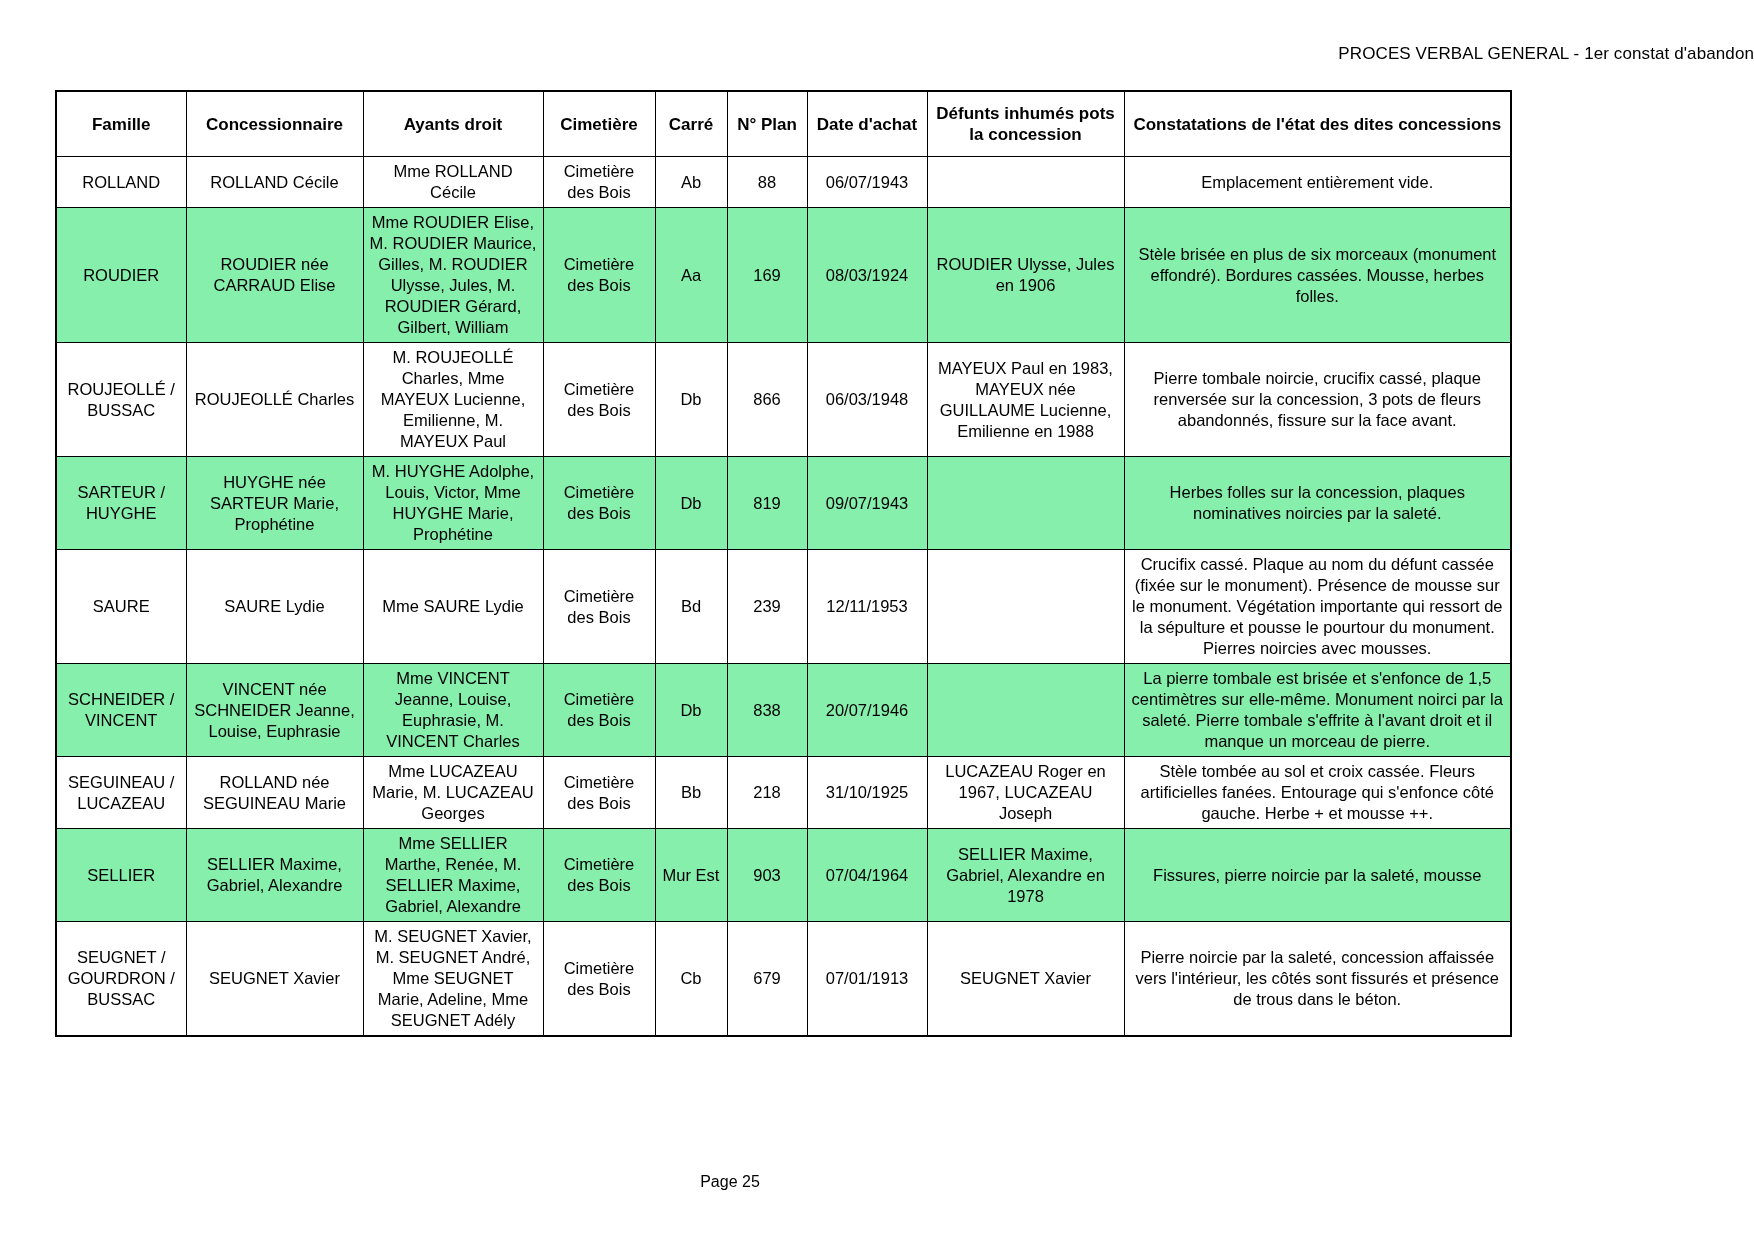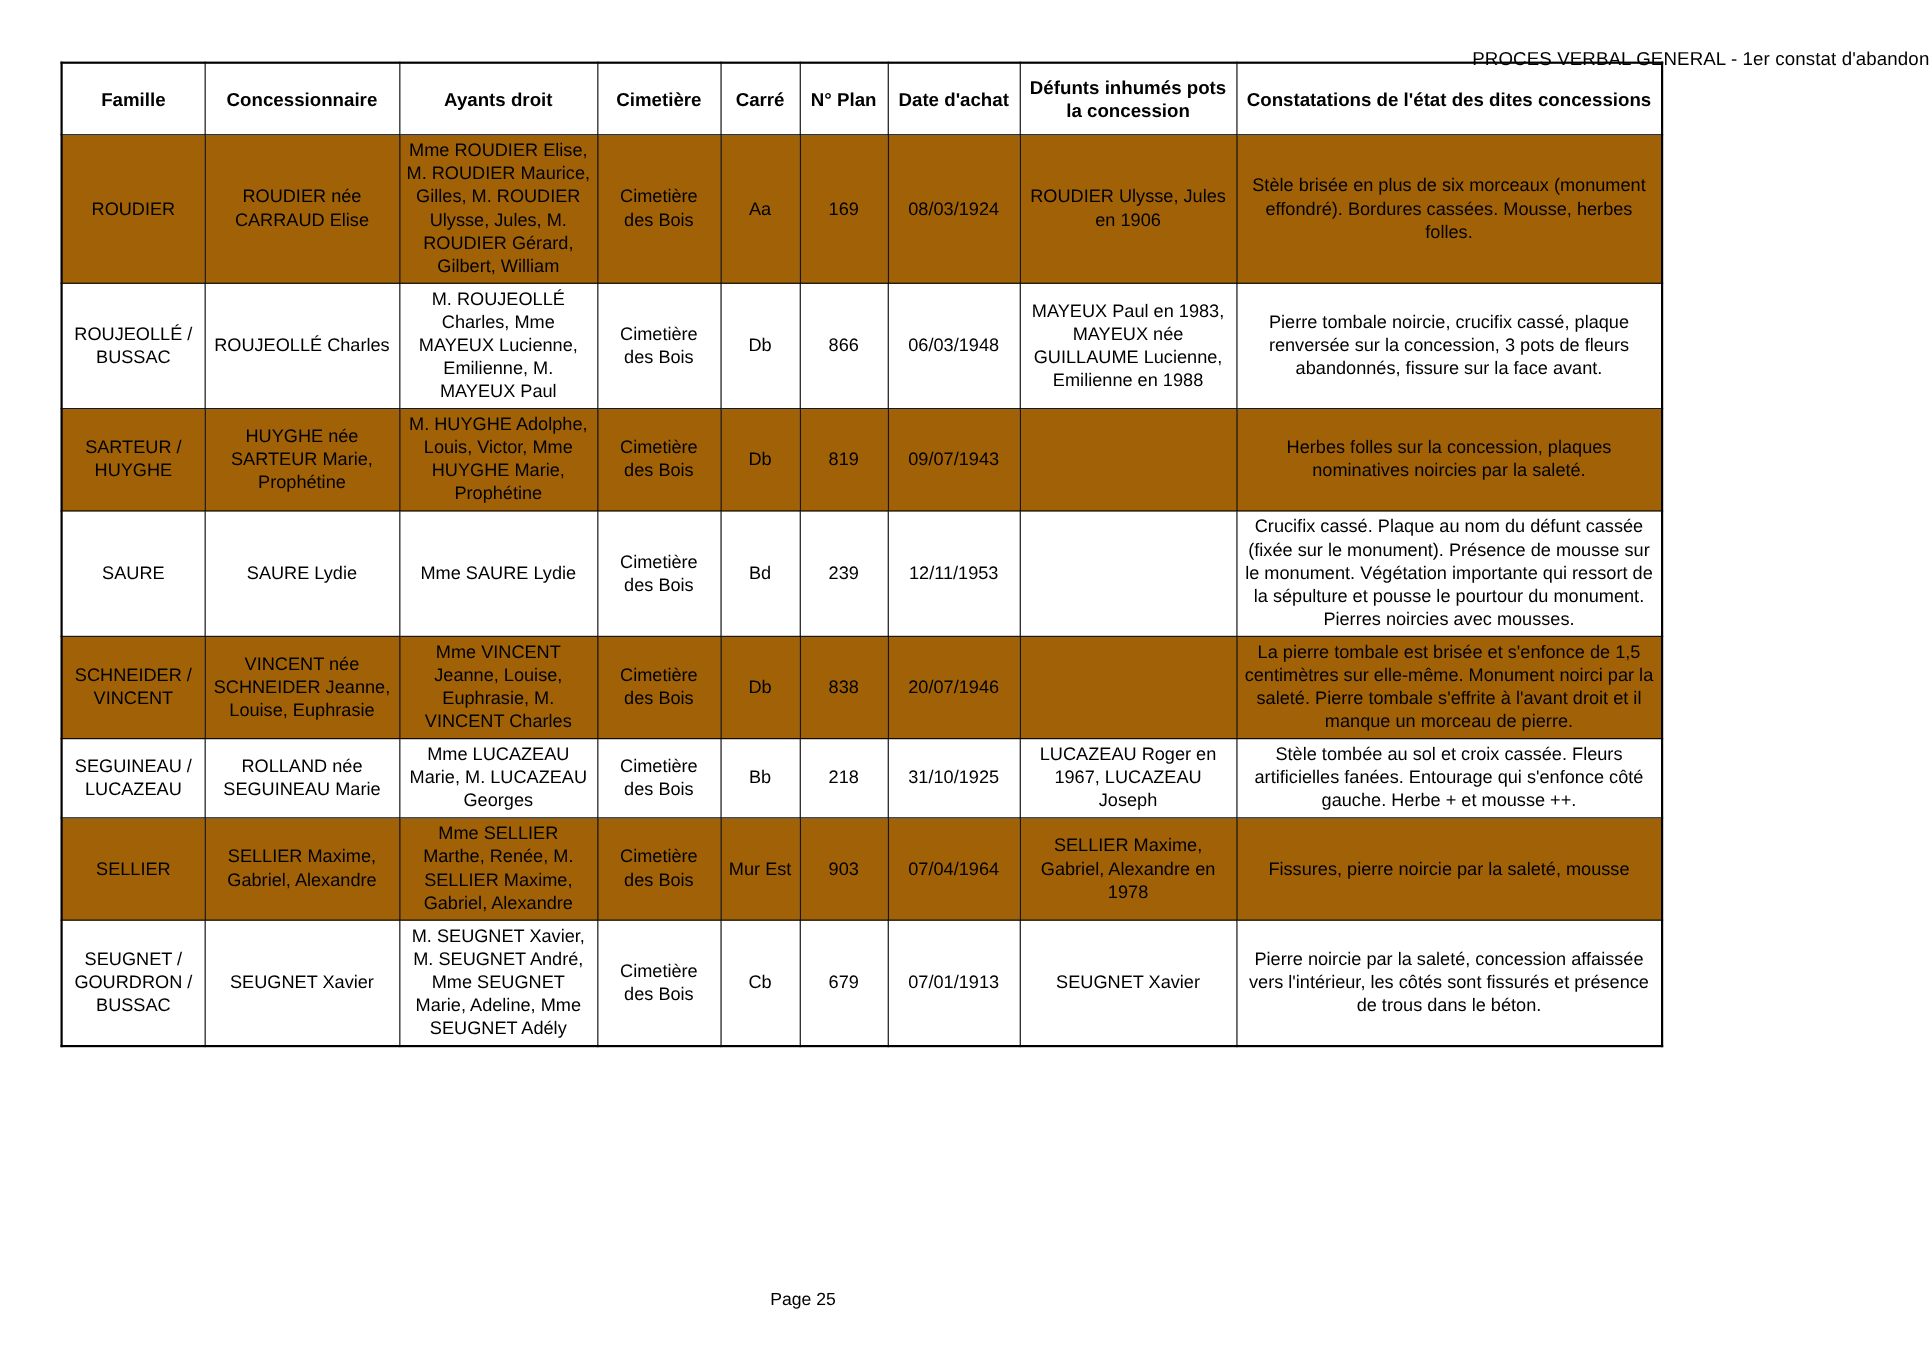--- a/index.html
+++ b/index.html
@@ -38,39 +38,40 @@
     position: absolute;
     top: 56px;
     left: 55px;
     width: 1455px;
   }
   table.pv {
     border-collapse: collapse;
     table-layout: fixed;
     width: 1455px;
     border: 2px solid #000;
+    margin-top: 34px;
   }
   table.pv th, table.pv td {
     border: 1.4px solid #000;
     text-align: center;
     vertical-align: middle;
     padding: 4px 5px;
     font-size: 16.5px;
     line-height: 21px;
     word-wrap: break-word;
   }
   table.pv thead th {
     font-weight: bold;
     font-size: 17px;
     line-height: 21px;
     height: 56px;
     background: #ffffff;
   }
   table.pv tbody tr.shaded td {
-    background: #a16207;
+    background: #86efac;
   }
   table.pv tbody tr.plain td {
     background: #ffffff;
   }
   
   col.c-famille        { width: 130px; }
   col.c-concess        { width: 177px; }
   col.c-ayants         { width: 180px; }
   col.c-cimetiere      { width: 112px; }
   col.c-carre          { width: 72px; }
@@ -116,20 +117,31 @@
           <th>Ayants droit</th>
           <th>Cimetière</th>
           <th>Carré</th>
           <th>N° Plan</th>
           <th>Date d'achat</th>
           <th>Défunts inhumés pots la concession</th>
           <th>Constatations de l'état des dites concessions</th>
         </tr>
       </thead>
       <tbody id="table-body">
+          <tr class="plain">
+            <td>ROLLAND</td>
+            <td>ROLLAND Cécile</td>
+            <td>Mme ROLLAND Cécile</td>
+            <td>Cimetière des Bois</td>
+            <td>Ab</td>
+            <td>88</td>
+            <td>06/07/1943</td>
+            <td></td>
+            <td>Emplacement entièrement vide.</td>
+          </tr>
           <tr class="shaded">
             <td>ROUDIER</td>
             <td>ROUDIER née CARRAUD Elise</td>
             <td>Mme ROUDIER Elise, M. ROUDIER Maurice, Gilles, M. ROUDIER Ulysse, Jules, M. ROUDIER Gérard, Gilbert, William</td>
             <td>Cimetière des Bois</td>
             <td>Aa</td>
             <td>169</td>
             <td>08/03/1924</td>
             <td>ROUDIER Ulysse, Jules en 1906</td>
             <td>Stèle brisée en plus de six morceaux (monument effondré). Bordures cassées. Mousse, herbes folles.</td>

